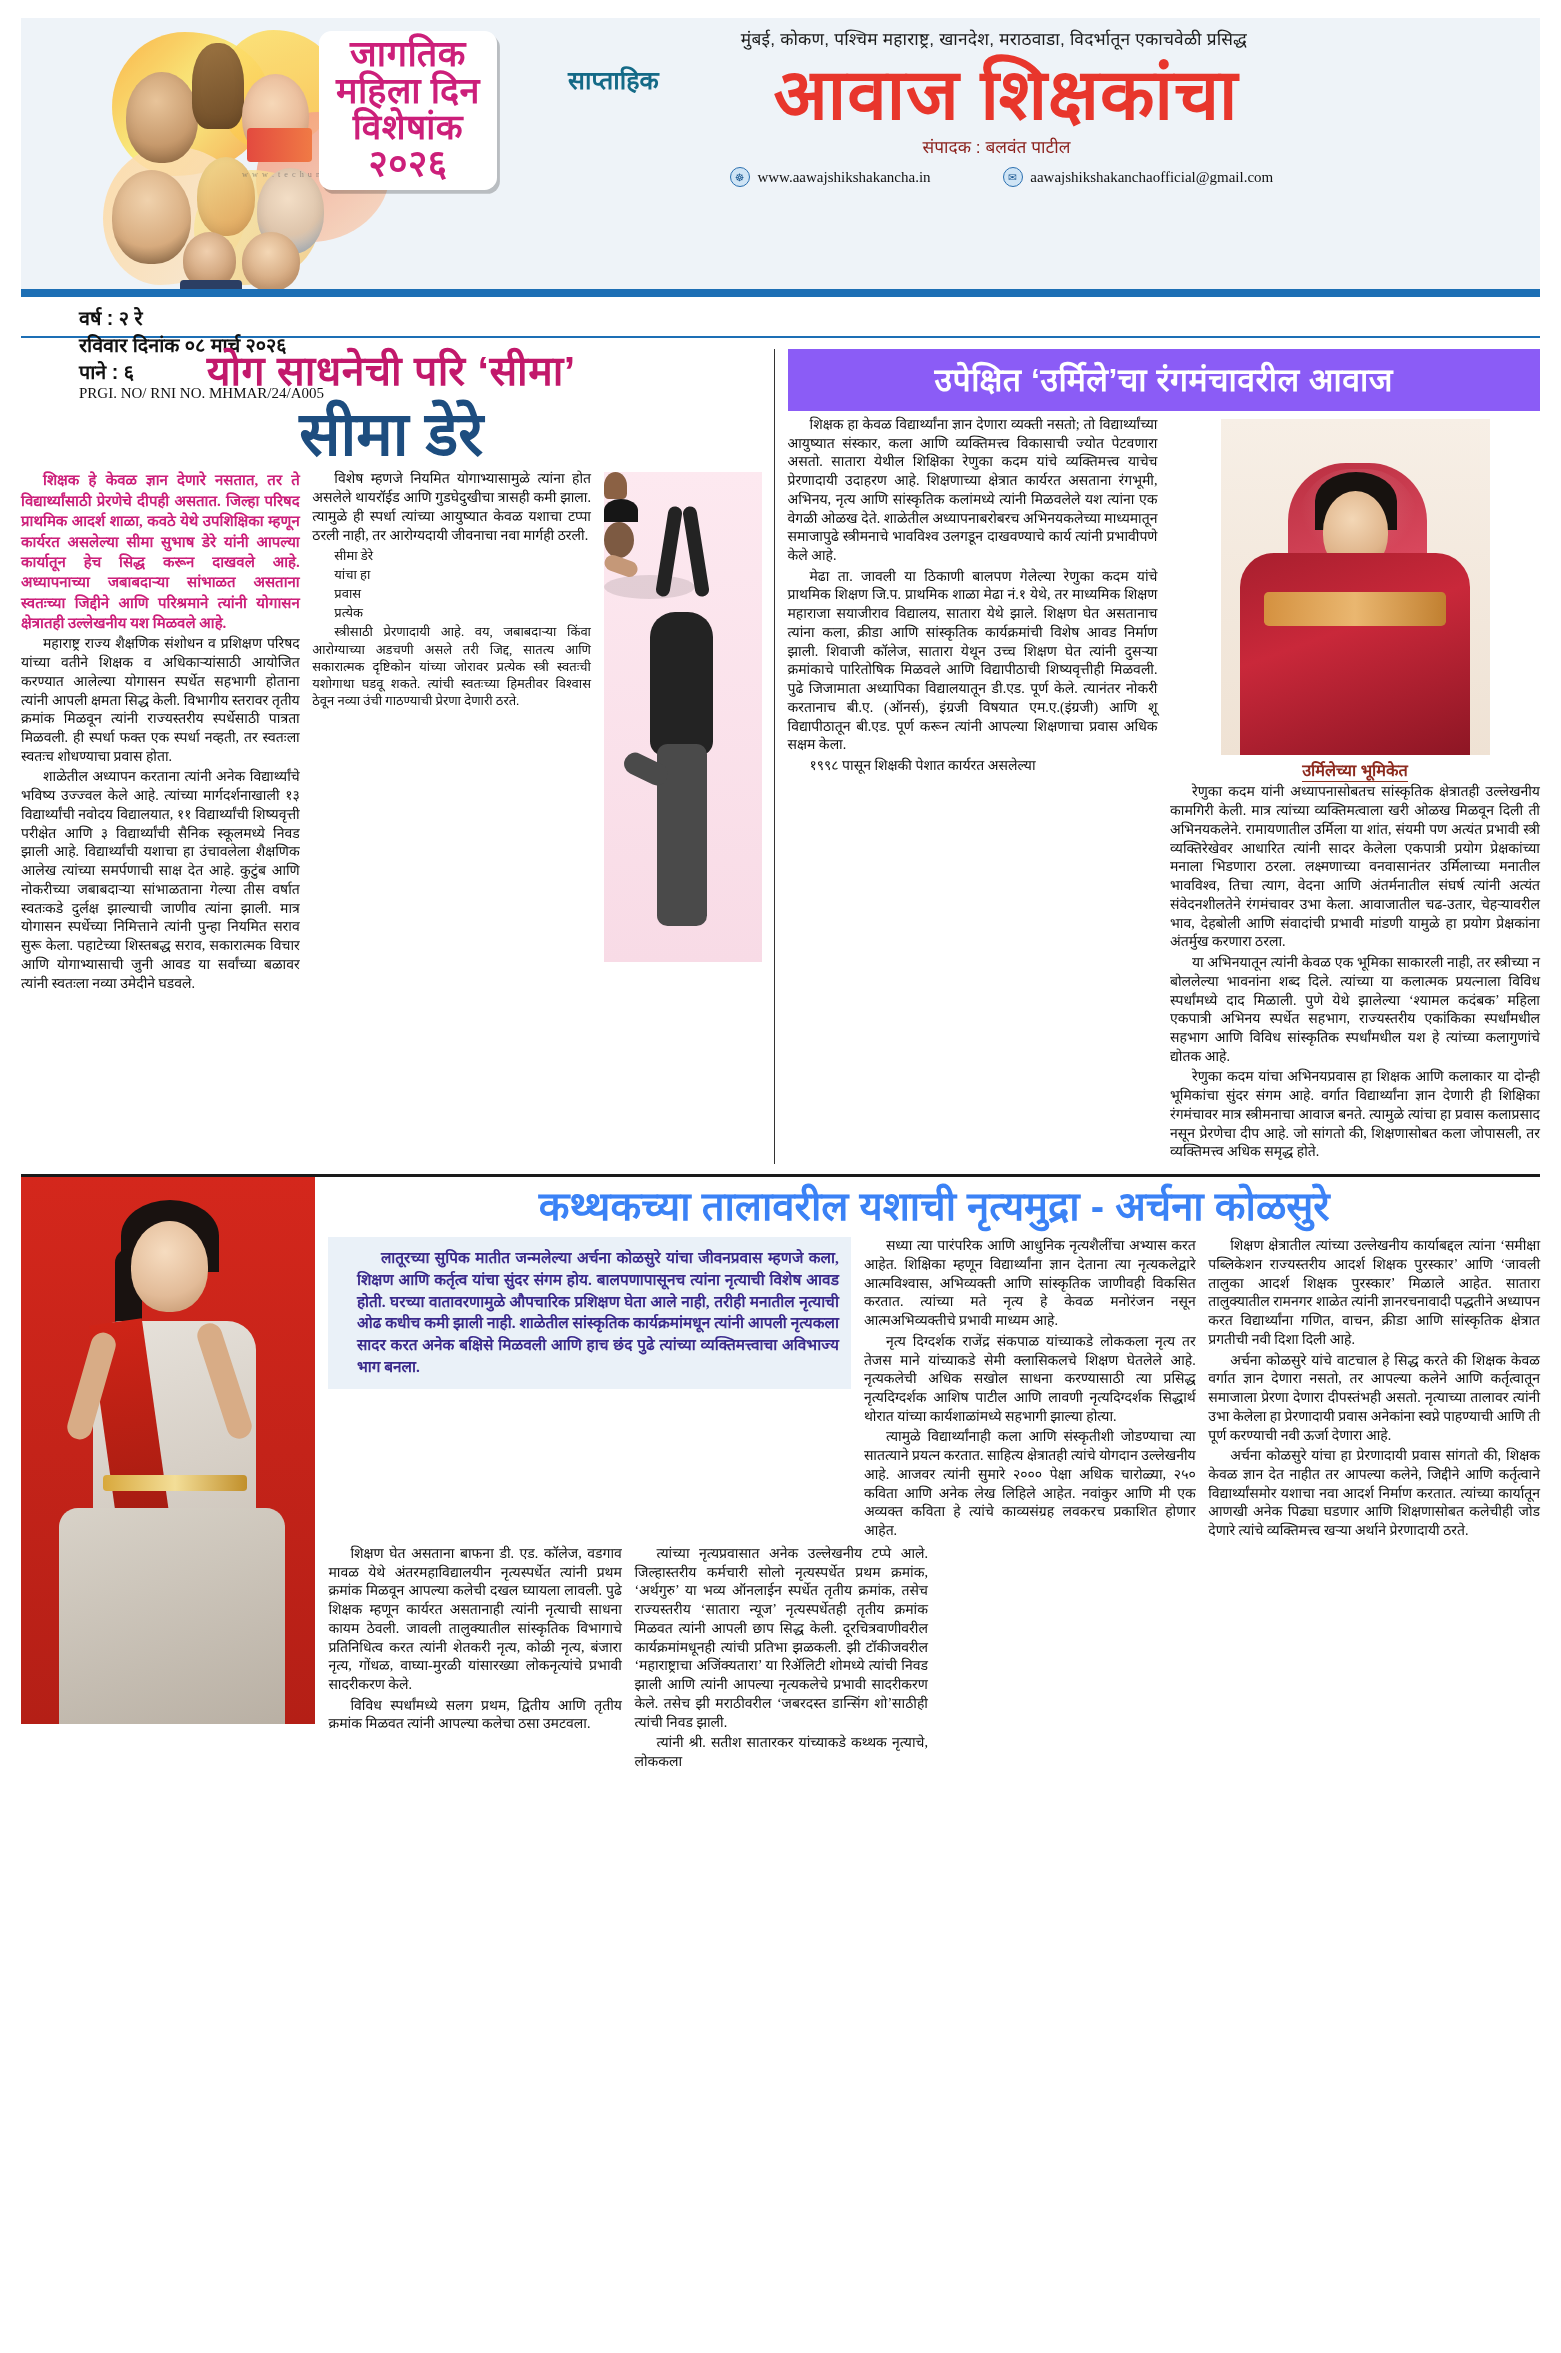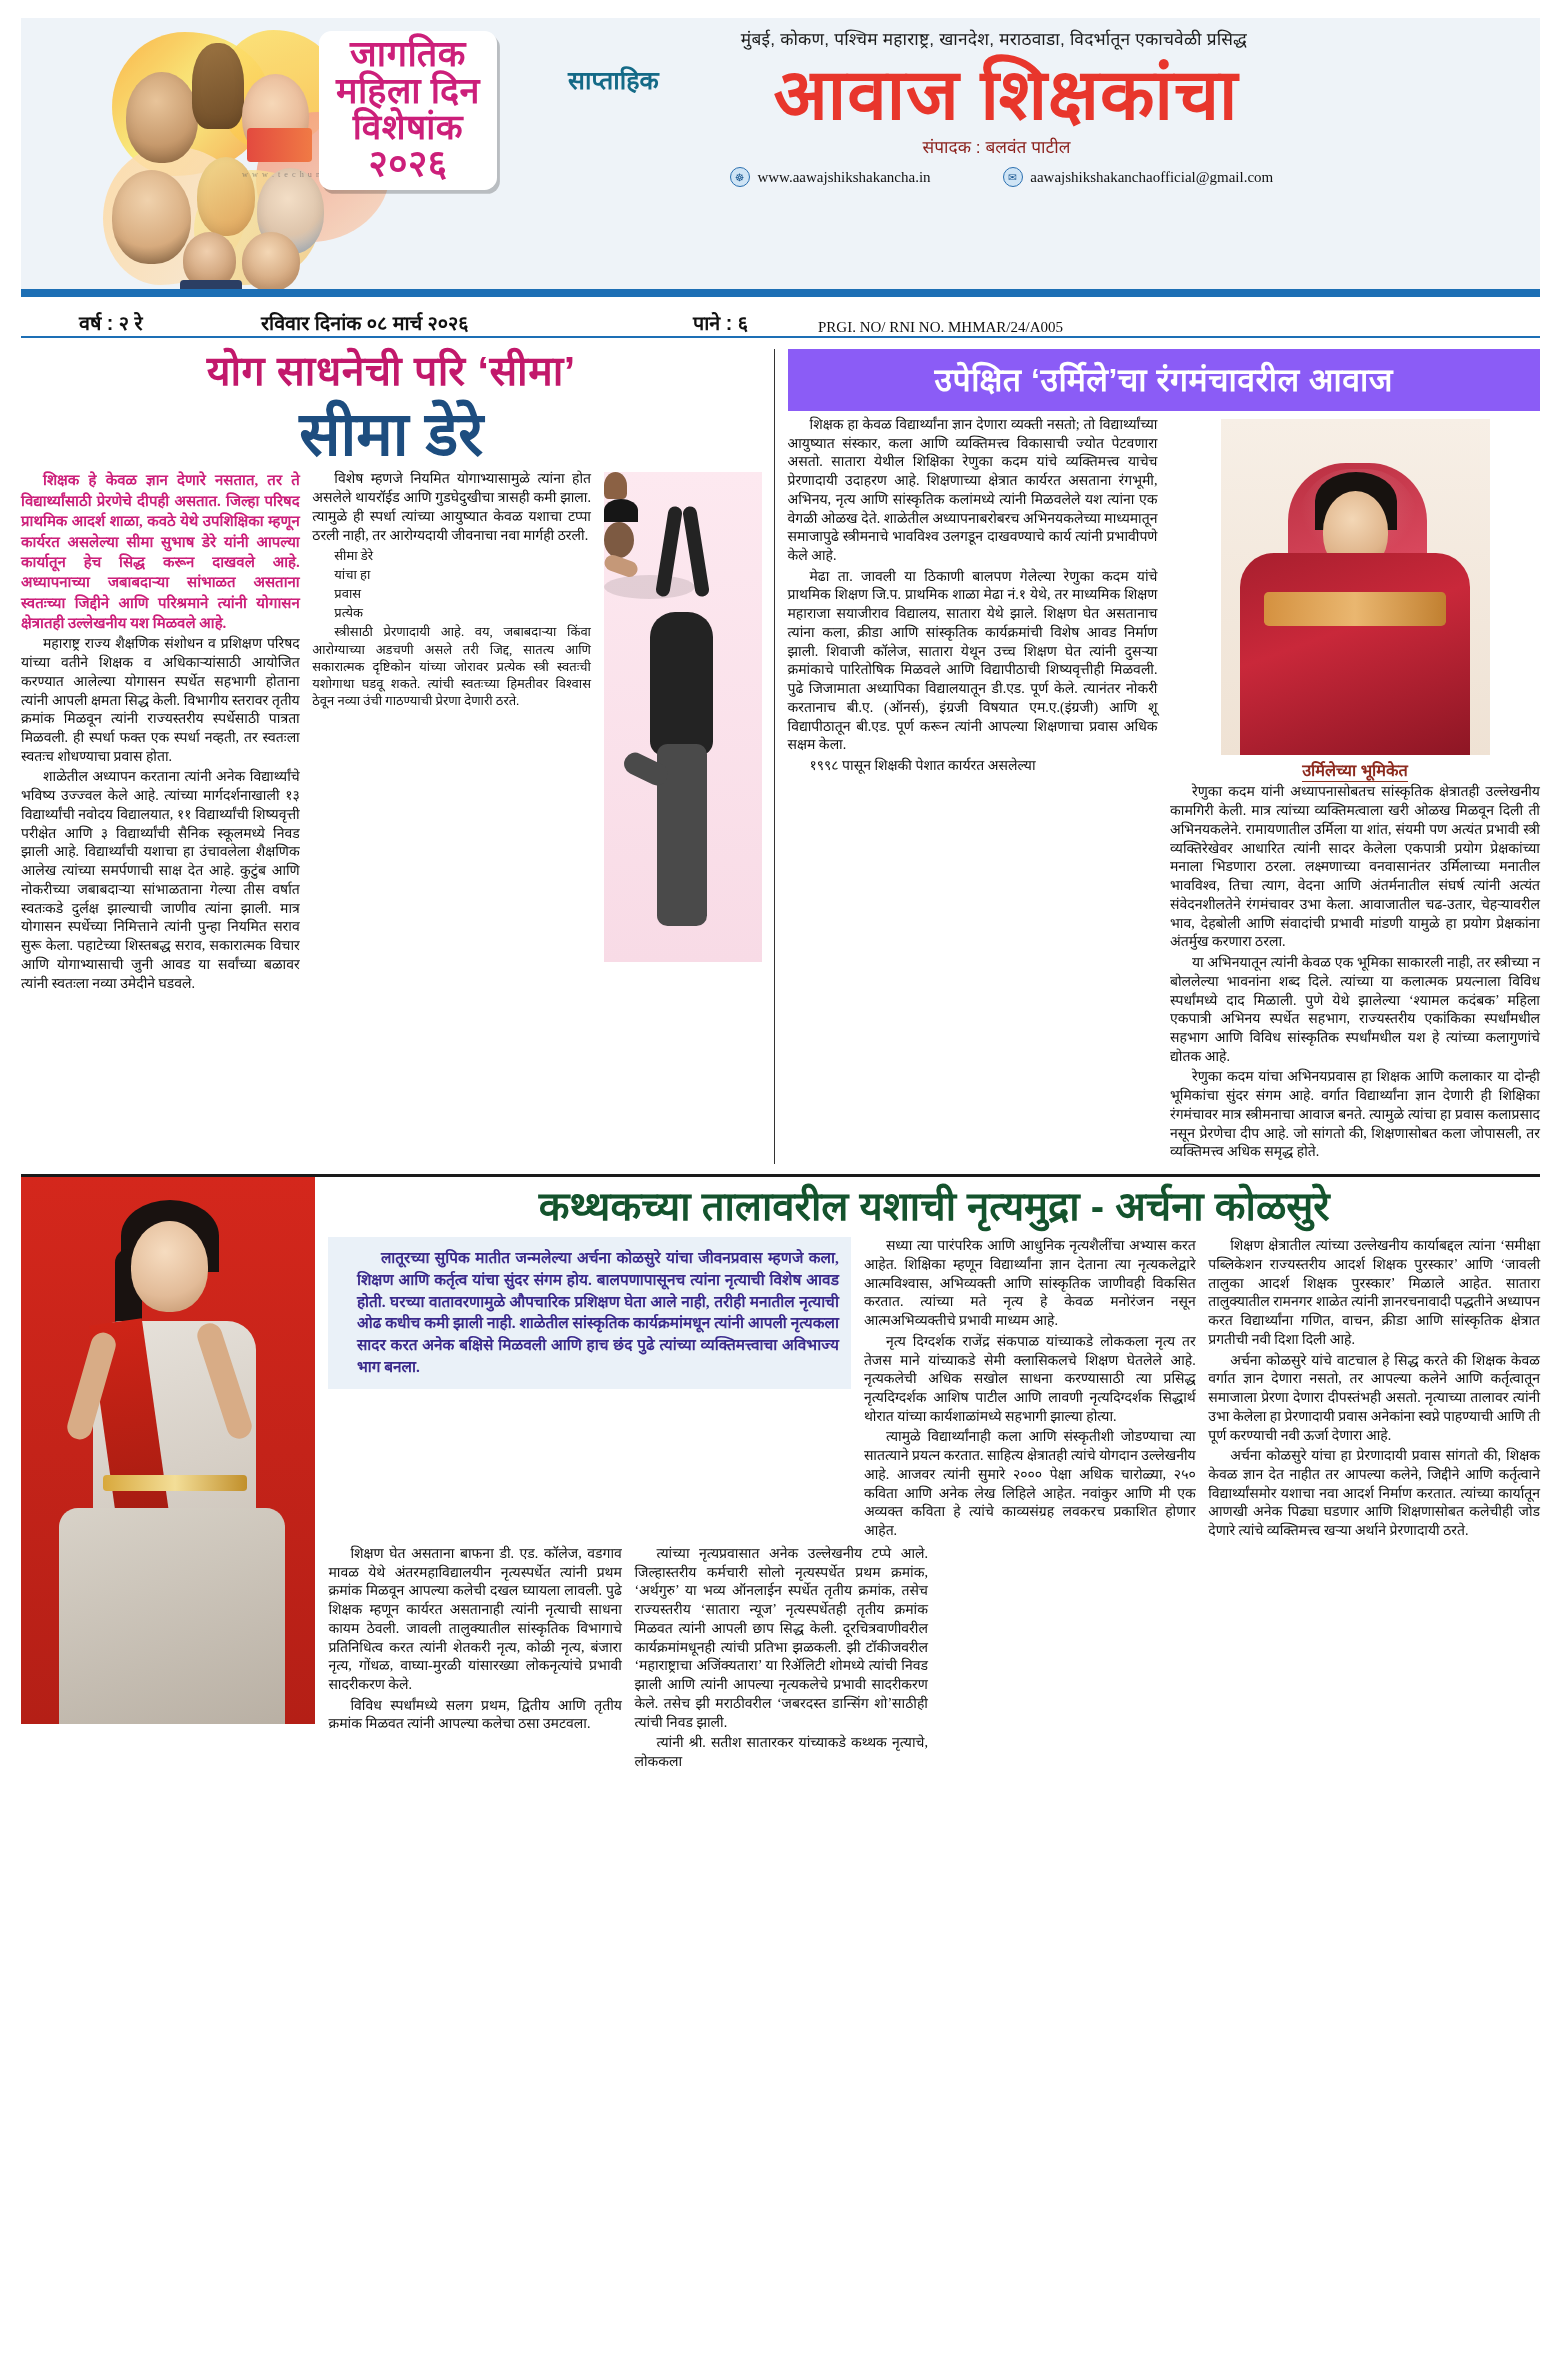--- a/index.html
+++ b/index.html
@@ -150,24 +150,25 @@
     border: 1.4px solid #2a6fb0;
     background: #cfe4f5;
     display: inline-flex; align-items: center; justify-content: center;
     font-size: 10.6px; color: #18558f;
   }
 
   .bluebar { height: 8.2px; background: #1d6fb5; width: 100%; }
 
   .infobar {
     display: flex;
-    align-items: flex-end;
+    align-items: flex-start;
     height: 41px;
     border-bottom: 2.4px solid #1d6fb5;
     padding: 6.7px 58px 0 58px;
+    flex-direction: column;
   }
   .infobar .seg { font-size: 19.7px; font-weight: 700; color: #111; font-family: "Liberation Sans", sans-serif; }
   .ib1 { width: 182px; }
   .ib2 { width: 432px; }
   .ib3 { width: 125px; }
   .ib4 { font-size: 15px !important; font-weight: 400 !important; font-family:"Liberation Serif", serif !important; }
 
   
   .topsection { display: flex; margin-top: 10.6px; }
   .left-block { width: 754px; flex: 0 0 754px; padding-right: 12.5px; border-right: 1.9px solid #333; }
@@ -308,21 +309,21 @@
     background:#d8ac86; transform: rotate(-18deg);}
   .dn-arm2 { position:absolute; left:58px; top:154px; width:25px; height:110px; border-radius:12.5px;
     background:#d8ac86; transform: rotate(16deg);}
   .dn-gold { position:absolute; left:82px; top:298px; width:144px; height:16.3px;
     background: linear-gradient(90deg,#d8a83c,#f3de98,#c18f2a); border-radius:3.8px;}
 
   .bottom-right { flex: 1; padding-left: 13.4px; }
   .hl-blue-big {
     font-size: 40px;
     font-weight: 700;
-    color: #14532d;
+    color: #3b82f6;
     font-family: "Liberation Sans", sans-serif;
     text-align: center;
     padding: 6.7px 0 8.6px 0;
     line-height: 1.12;
   }
   .intro-box {
     background: #eaf1f8;
     padding: 9.6px 12.5px 10.6px 12.5px;
   }
   p.intro {

